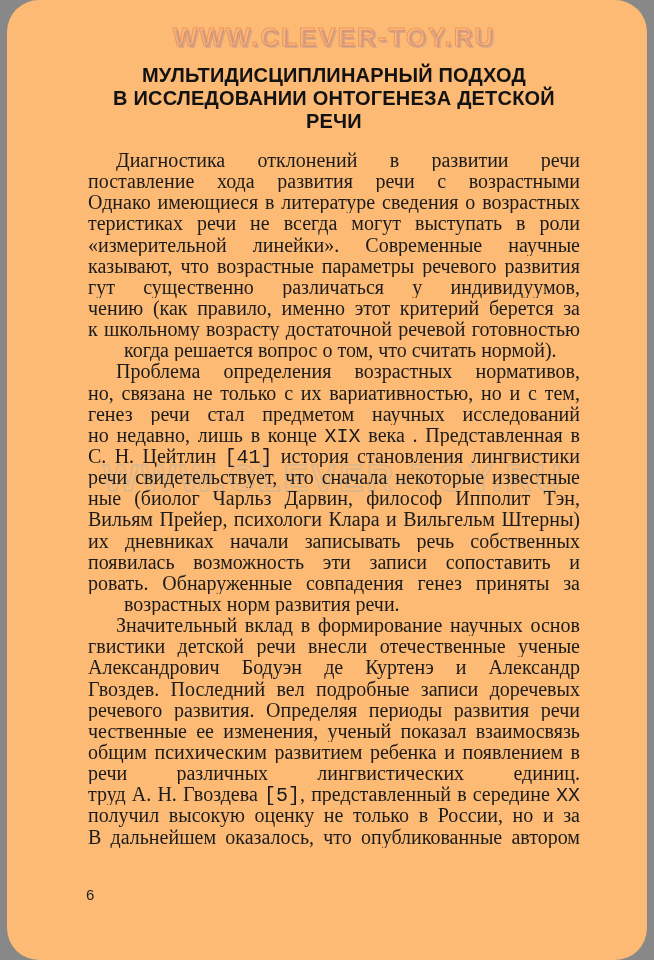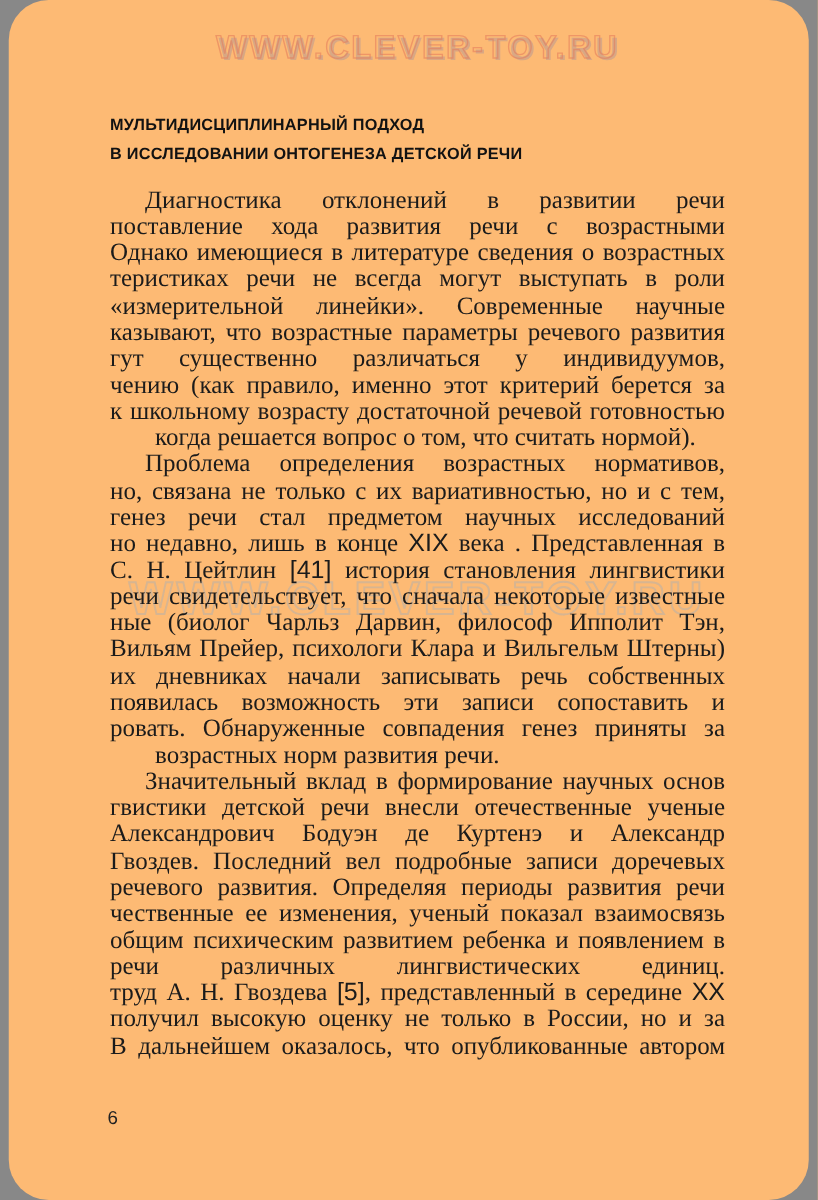--- a/index.html
+++ b/index.html
@@ -21,37 +21,37 @@
     text-shadow:2px 2px 0 rgba(80,100,195,.38);
     opacity:.55;
   }
   .wm-mid {
     top:458px; font-size:37px; letter-spacing:3px;
     -webkit-text-stroke:1.5px rgba(175,175,175,.55);
     opacity:.9;
   }
   .title {
     position:absolute; top:64px; left:81px; width:492px; z-index:2;
-    text-align:left; font-family:"Liberation Sans", sans-serif;
-    font-weight:bold; font-size:13px; line-height:23px;
-    color:#121212; letter-spacing:.2px;margin-top:24px;
+    text-align:center; font-family:"Liberation Sans", sans-serif;
+    font-weight:bold; font-size:20px; line-height:23px;
+    color:#121212; letter-spacing:.2px;
   }
   .body-text {
     position:absolute; top:150px; left:81px; width:492px; z-index:2;
     font-size:20px; color:#1b1b1b;
   }
   .line {
     height:21.15px; line-height:21.15px; overflow:hidden;
     text-align:justify;
   }
   
   .line.just::after { content:""; display:inline-block; width:100%; height:0; }
   .line.flush { text-align:left;margin-left:36px; }
   .line.first { text-indent:28px; }
-  .sans { font-family:Liberation Sans, sans-serif; }
+  .sans { font-family:Liberation Mono, monospace; }
   .pagenum {
     position:absolute; left:79px; top:886px; z-index:2;
     font-family:"Liberation Sans", sans-serif; font-size:15px; color:#222;
   }
 </style>
 </head>
 <body>
 
 <div class="page">
 

